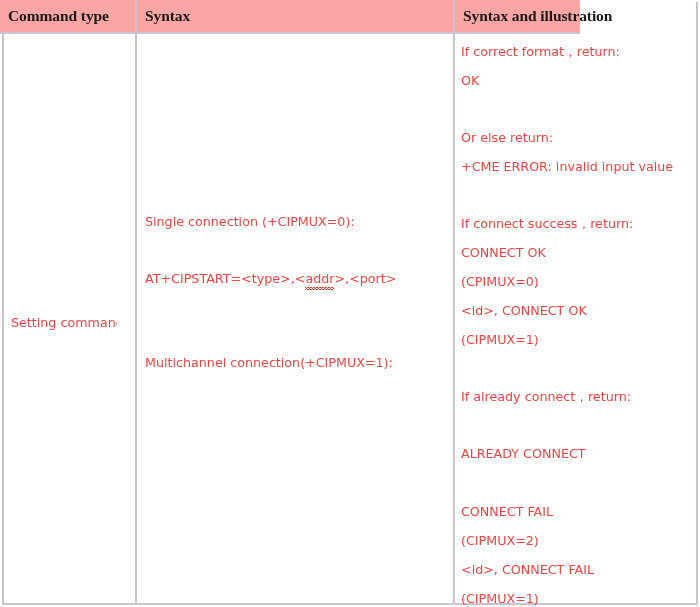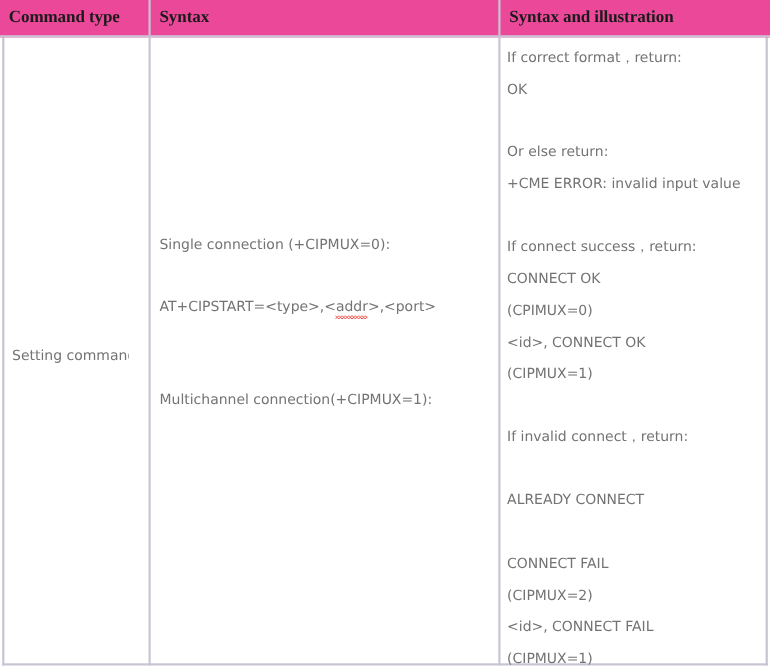--- a/index.html
+++ b/index.html
@@ -32,23 +32,23 @@
     border: 2px solid #c9c3d4;
     border-top: 0;
     background: #ffffff;
   }
 
   
   .header-row {
     position: absolute;
     left: 0px;
     top: 0px;
-    width: 700px;
+    width: 580px;
     height: 34px;
-    background: #ec4899;
+    background: #fca5a5;
     border-bottom: 2px solid #c9c3d4;
     box-sizing: border-box;
   }
   .header-cell {
     position: absolute;
     top: 0;
     height: 32px;
     line-height: 32px;
     color: #1a1a1a;
     font-family: "Liberation Serif", "DejaVu Serif", serif;
@@ -84,21 +84,21 @@
     overflow: hidden;
   }
   .cell-type   { left: 2px;   width: 115px; }
   .cell-syntax { left: 137px; width: 316px; }
   .cell-return { left: 455px; width: 243px; }
 
   .line {
     position: absolute;
     left: 8px;
     white-space: nowrap;
-    color: #737373;
+    color: #ef4444;
     font-family: "DejaVu Sans", sans-serif;
     font-size: 12.7px;
     line-height: 16px;
   }
   .cell-return .line { left: 6px; }
   .cell-syntax .line { left: 8px; }
 
   .cell-type .line {
     left: 9px;
     font-size: 12.7px;
@@ -161,21 +161,21 @@
 
     <div class="line" style="top:96px;">Or else return:</div>
     <div class="line" style="top:182px;">If connect success，return:</div>
 
     <div class="line" style="top:125px;">+CME ERROR: invalid input value</div>
     <div class="line" style="top:211px;">CONNECT OK</div>
     <div class="line" style="top:240px;">(CPIMUX=0)</div>
     <div class="line" style="top:269px;">&lt;id&gt;, CONNECT OK</div>
     <div class="line" style="top:298px;">(CIPMUX=1)</div>
 
-    <div class="line" style="top:355px;">If invalid connect，return:</div>
+    <div class="line" style="top:355px;">If already connect，return:</div>
     <div class="line" style="top:384px;margin-top:28px;">ALREADY CONNECT</div>
 
     <div class="line" style="top:470px;">CONNECT FAIL</div>
     <div class="line" style="top:499px;">(CIPMUX=2)</div>
     <div class="line" style="top:528px;">&lt;id&gt;, CONNECT FAIL</div>
     <div class="line" style="top:557px;">(CIPMUX=1)</div>
 
   </div>
 
 </div>

